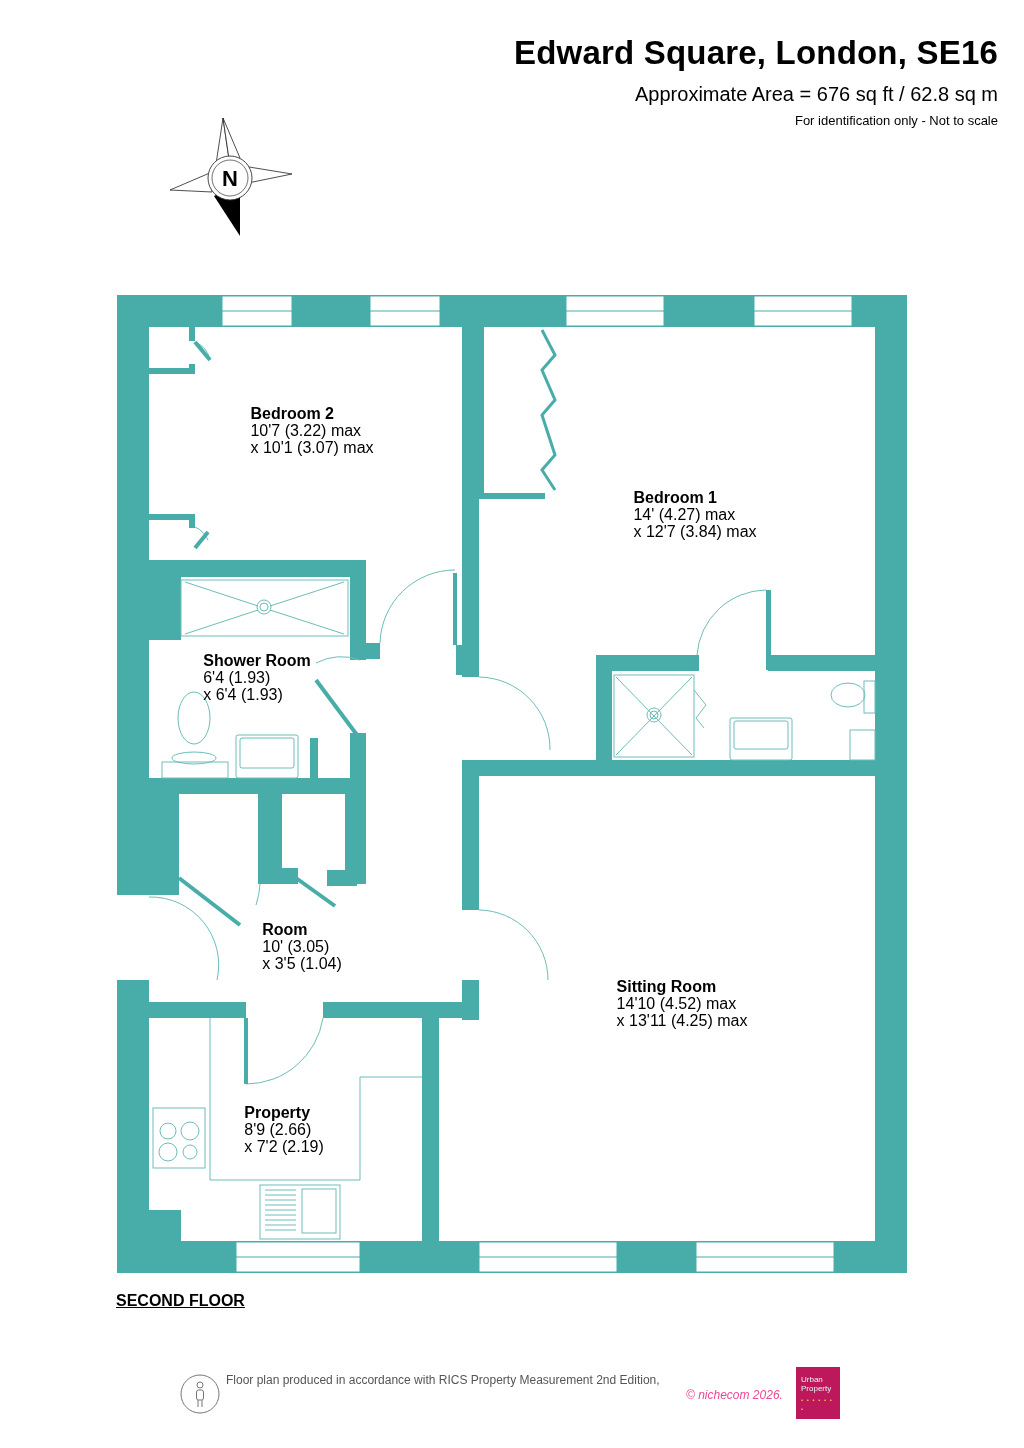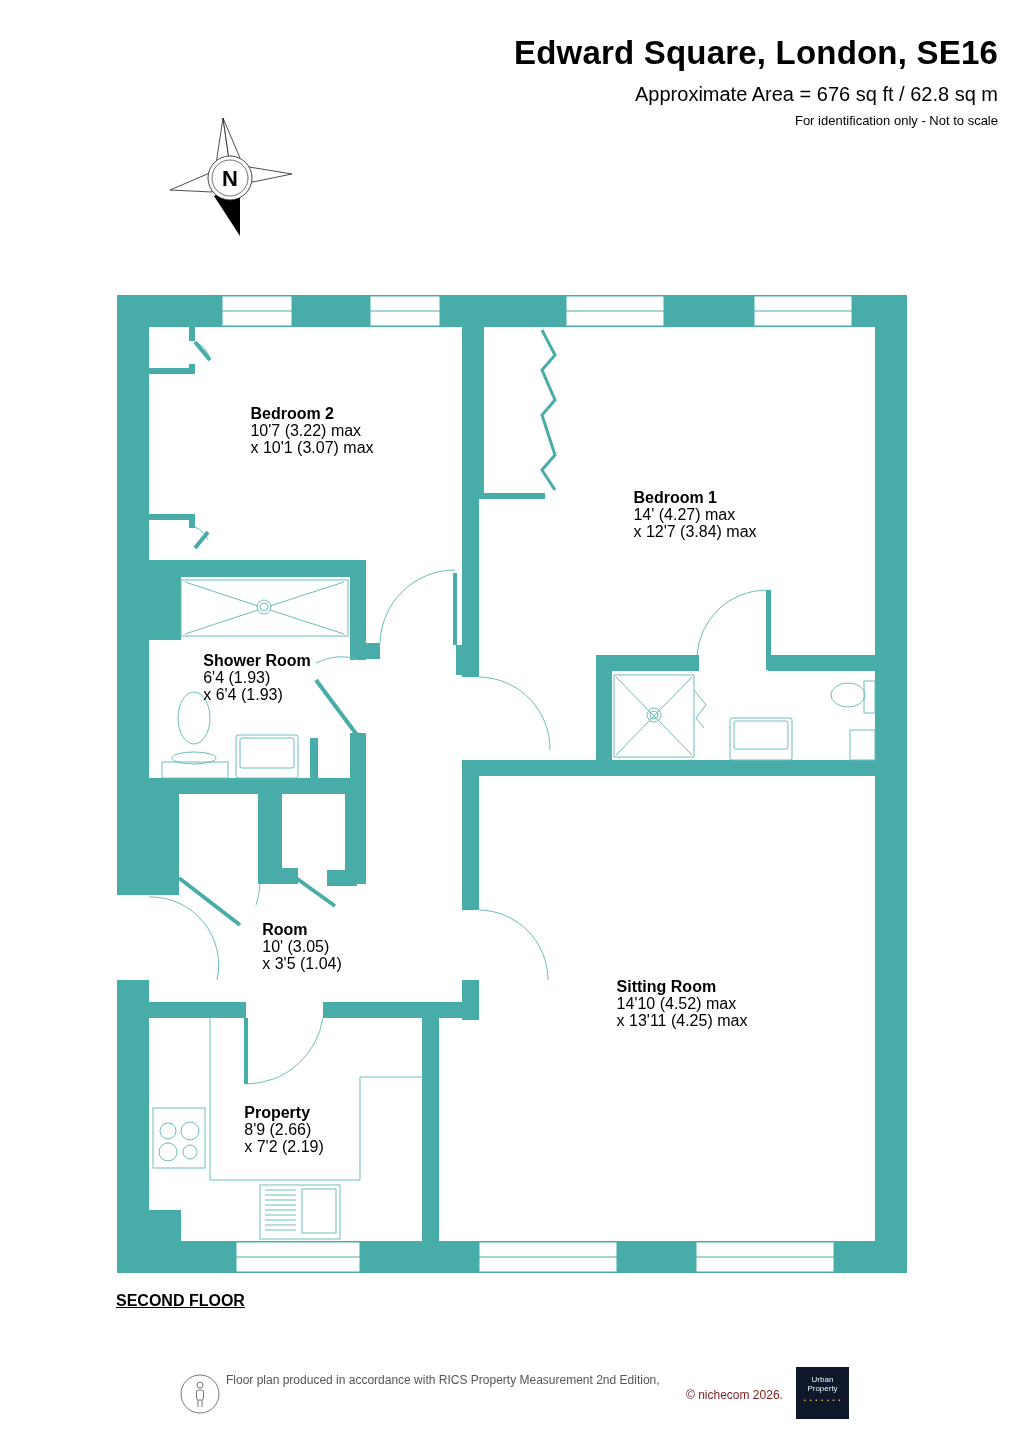--- a/index.html
+++ b/index.html
@@ -9,23 +9,23 @@
   .area { position:absolute; right:26px; top:83px; font-size:20px; }
   .note { position:absolute; right:26px; top:113px; font-size:13px; }
   .compass { position:absolute; left:168px; top:114px; width:126px; height:126px; }
   .plan { position:absolute; left:0; top:0; width:1024px; height:1448px; }
   .room-label { position:absolute; text-align:left; font-size:16px; line-height:17px; transform:translateX(-50%); white-space:nowrap; }
   .room-label .rn { font-weight:bold; display:block; }
   .room-label .rd { display:block; }
   .floor-label { position:absolute; left:116px; top:1292px; font-size:16px; font-weight:bold;text-decoration:underline; }
   .footer { position:absolute; left:226px; top:1373px; font-size:12px; line-height:15px; color:#555; }
   .footer-icon { position:absolute; left:180px; top:1374px; width:40px; height:40px; }
-  .copyright { position:absolute; left:686px; top:1388px; font-size:12px; color:#7f1d1d; }
-  .brand { position:absolute; left:796px; top:1367px; width:53px; height:52px; background:#0f172a; color:#e8f6f5;
-           font-size:8px; line-height:9px; padding:8px 5px; box-sizing:border-box;text-align:center; }
+  .copyright { position:absolute; left:686px; top:1388px; font-size:12px; color:#ec4899;font-style:italic; }
+  .brand { position:absolute; left:796px; top:1367px; width:44px; height:52px; background:#be185d; color:#e8f6f5;
+           font-size:8px; line-height:9px; padding:8px 5px; box-sizing:border-box; }
   .brand .dots { margin-top:3px; letter-spacing:1px; color:#f2c94c; font-size:6px; }
 </style>
 </head>
 <body>
 
 <div class="title">Edward Square, London, SE16</div>
 <div class="area">Approximate Area = 676 sq ft / 62.8 sq m</div>
 <div class="note">For identification only - Not to scale</div>
 
 <svg class="compass" viewBox="0 0 126 126">

